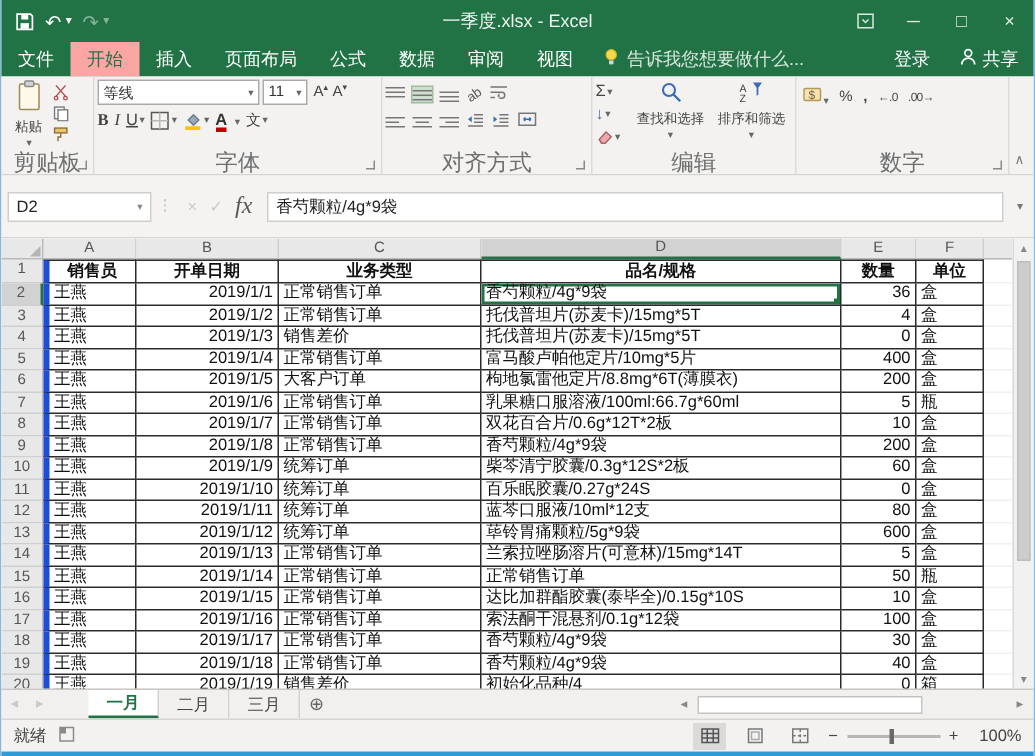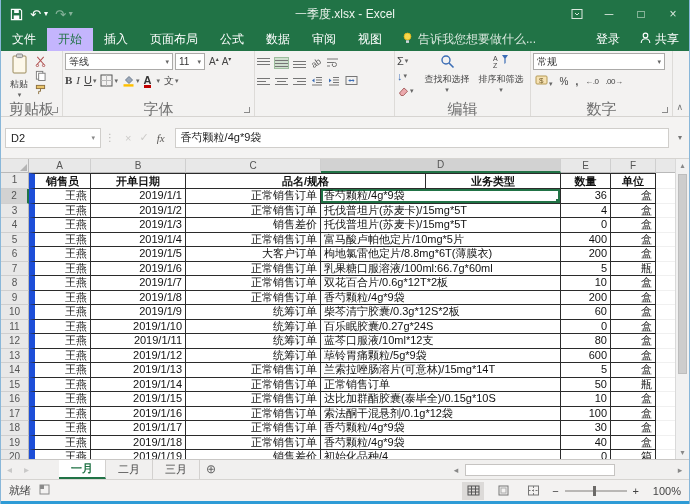--- a/index.html
+++ b/index.html
@@ -14,21 +14,21 @@
   .tb-btn { font-size:13px; line-height:1; color:#fff; display:inline-flex; align-items:center; }
   .dim { opacity:.45; }
   .qat .mini { font-size:8px; margin-left:-4px; }
   .title { flex:1; text-align:center; font-size:12px; color:#eef5ef; white-space:nowrap; }
   .winctl { display:flex; width:160px; justify-content:flex-end; align-items:center; height:100%; }
   .winctl .wbtn { width:32px; height:100%; display:flex; align-items:center; justify-content:center; font-size:12px; color:#dce9df; }
 
   
   .menubar { height:23px; background:#217346; display:flex; align-items:stretch; color:#fff; font-size:12px; flex:0 0 23px; }
   .mtab { padding:0 11px; display:flex; align-items:center; white-space:nowrap; }
-  .mtab.active { background:#c4b5fd; color:#217346; }
+  .mtab.active { background:#fca5a5; color:#217346; }
   .tellme { display:flex; align-items:center; gap:5px; padding:0 9px; color:#d8e7dd; white-space:nowrap; }
   .mb-spacer { flex:1; }
   .signin { display:flex; align-items:center; padding:0 10px; white-space:nowrap; }
   .share { display:flex; align-items:center; gap:4px; padding:0 10px; white-space:nowrap; }
 
   
   .ribbon { height:66px; background:#f3f2f1; border-bottom:1px solid #d6d4d1; display:flex; flex:0 0 66px; }
   .rgroup { border-right:1px solid #dddbd8; display:flex; flex-direction:column; padding:2px 2px 0 2px; }
   .rg-body { flex:1; }
   .rg-label { height:13px; font-size:15px; color:#6e6e6e; text-align:center; line-height:11px; position:relative; }
@@ -78,41 +78,41 @@
   .num-sm { font-size:8px; letter-spacing:-0.5px; }
   .ribbon-tail { flex:1; position:relative; }
   .collapse { position:absolute; right:6px; bottom:4px; font-size:9px; color:#777; }
 
   
   .formulabar { height:42px; background:#f4f3f2; display:flex; align-items:center; padding:0 2px 0 4px; gap:4px; flex:0 0 42px; border-bottom:1px solid #d6d4d1; }
   .namebox { width:96px; height:20px; background:#fff; border:1px solid #d0cecb; display:flex; align-items:center; font-size:11px; color:#222; padding:0 5px; justify-content:space-between; }
   .namebox .ar { font-size:7px; color:#888; }
   .fb-dots { color:#b9b7b4; font-size:10px; }
   .fb-btns { display:flex; align-items:center; gap:8px; padding:0 6px; font-size:11px; color:#9a9895; }
-  .fb-btns .fx { font-style:italic; font-family:"Liberation Serif","DejaVu Serif",serif; color:#5a5856; font-size:11px; }
+  .fb-btns .fx { font-style:italic; font-family:"Liberation Serif","DejaVu Serif",serif; color:#5a5856; font-size:16px; }
   .fb-input { flex:1; height:20px; background:#fff; border:1px solid #d0cecb; font-size:11px; color:#222; display:flex; align-items:center; padding:0 5px; white-space:nowrap; overflow:hidden; }
   .fb-expand { width:14px; text-align:center; font-size:8px; color:#777; }
 
   
   .grid { flex:0 0 300px; height:300px; display:flex; background:#fff; overflow:hidden; }
   .grid-main { width:676px; overflow:hidden; }
   .headrow { display:flex; height:14px; }
   .corner { width:28px; height:14px; background:#e8e8e8; border-right:1px solid #b9b9b9; border-bottom:1px solid #b9b9b9; position:relative; }
   .corner::after { content:""; position:absolute; right:1px; bottom:1px; border-left:7px solid transparent; border-bottom:7px solid #b4b4b4; }
   .col-letter { height:14px; background:#e8e8e8; border-right:1px solid #cfcfcf; border-bottom:1px solid #b9b9b9; font-size:10px; color:#555; text-align:center; line-height:13px; }
   .col-letter.sel { background:#d2d2d2; border-bottom:2px solid #217346; line-height:11px; }
   .col-letter.filler { flex:1; border-right:none; }
   .sheet-row { display:flex; height:14.5px; }
   .sheet-row.r1 { height:16px; }
   .row-num { width:28px; background:#e8e8e8; border-right:1px solid #b9b9b9; border-bottom:1px solid #cfcfcf; font-size:10px; color:#555; text-align:center; line-height:14px; flex:0 0 28px; }
   .row-num.sel { background:#d2d2d2; border-right:2px solid #217346; }
   .cell { border-right:1px solid #2b2b2b; border-bottom:1px solid #2b2b2b; font-size:11px; color:#111; padding:0 3px; white-space:nowrap; overflow:hidden; line-height:13.5px; flex:0 0 auto; position:relative; }
   .r1 .cell { border-top:1px solid #2b2b2b; font-weight:bold; text-align:center; line-height:14.5px; }
-  .cfirst { border-left:6px solid #1d4ed8; }
-  .a0,.a2,.a5 { text-align:right; } .a1,.a4 { text-align:right; } .a3 { text-align:left; }
+  .cfirst { border-left:4px solid #1d4ed8; }
+  .a0,.a2,.a5 { text-align:left; } .a1,.a4 { text-align:right; } .a3 { text-align:left; }
   .stub { flex:1 1 auto; border:none; border-bottom:1px solid #f0f0f0; }
   .active-cell { box-shadow:inset 0 0 0 2px #217346; }
   .active-cell::after { content:""; position:absolute; right:0; bottom:0; width:4px; height:4px; background:#217346; }
   .v-scroll { width:14px; background:#f1f1f1; border-left:1px solid #d9d9d9; display:flex; flex-direction:column; align-items:center; }
   .vs-arrow { height:13px; font-size:8px; color:#888; line-height:13px; }
   .vs-track { flex:1; width:100%; position:relative; }
   .vs-thumb { position:absolute; top:2px; left:2px; right:2px; height:200px; background:#cdcdcd; border:1px solid #bdbdbd; }
 
   
   .tabbar { height:20px; background:#f1f0ef; border-top:1px solid #c9c7c5; display:flex; align-items:stretch; font-size:11px; flex:0 0 20px; }
@@ -335,20 +335,21 @@
           <span><svg width="12" height="10" viewBox="0 0 12 10">
                 <path d="M5 1.5h6M5 4h6M5 6.5h6M1 9h10" stroke="#767676"></path>
                 <path d="M1 2.5v4l2.5-2z" fill="#3b6db5"></path>
               </svg></span>
           <span><svg width="13" height="11" viewBox="0 0 13 11">
                 <rect x="1" y="1.5" width="11" height="8" fill="none" stroke="#767676"></rect>
                 <path d="M4 5.5h5M4 5.5l1.2-1.2M4 5.5l1.2 1.2M9 5.5l-1.2-1.2M9 5.5l-1.2 1.2" stroke="#3b6db5" fill="none"></path>
               </svg></span>
         </div>
       </div>
+      <div class="rg-label"><span>对齐方式</span><span class="launcher"></span></div>
     </div>
 
     <div class="rgroup g-edit">
       <div class="rg-body">
         <div class="edit-mini">
           <span>
               <span>Σ</span>
               <span class="mini-ar">▾</span>
             </span>
           <span>
@@ -380,24 +381,20 @@
             <span class="bl">排序和筛选</span>
             <span class="ar">▾</span>
           </div>
         </div>
       </div>
       <div class="rg-label"><span>编辑</span></div>
     </div>
 
     <div class="rgroup g-num">
       <div class="rg-body">
-        <span class="combo" style="width:132px">
-            <span>常规</span>
-            <span class="ar">▾</span>
-          </span>
         <div class="num-r2">
           <span><svg width="13" height="12" viewBox="0 0 13 12">
                 <rect x="1" y="2" width="11" height="8" rx="1" fill="#f6e2b3" stroke="#b59a55"></rect>
                 <text x="4" y="9" font-size="8" fill="#7a6330">$</text>
               </svg><span class="mini-ar">▾</span></span>
           <span>%</span>
           <span style="font-weight:bold">,</span>
           <span class="num-sm">←.0</span>
           <span class="num-sm">.00→</span>
         </div>
@@ -435,22 +432,22 @@
           <div class="col-letter sel" style="width: 240px;">D</div>
           <div class="col-letter" style="width: 50px;">E</div>
           <div class="col-letter" style="width: 45px;">F</div>
           <div class="col-letter filler"></div>
         </div>
       <div>
           <div class="sheet-row r1">
             <div class="row-num">1</div>
             <div class="cell a0 cfirst" style="width: 62px;">销售员</div>
             <div class="cell a1" style="width: 95px;">开单日期</div>
+            <div class="cell a2" style="width: 135px;">业务类型</div>
             <div class="cell a3" style="width: 240px;">品名/规格</div>
-            <div class="cell a2" style="width: 135px;">业务类型</div>
             <div class="cell a4" style="width: 50px;">数量</div>
             <div class="cell a5" style="width: 45px;">单位</div>
             <div class="stub"></div>
           </div>
           <div class="sheet-row">
             <div class="row-num sel">2</div>
             <div class="cell a0 cfirst" style="width: 62px;">王燕</div>
             <div class="cell a1" style="width: 95px;">2019/1/1</div>
             <div class="cell a2" style="width: 135px;">正常销售订单</div>
             <div class="cell a3 active-cell" style="width: 240px;">香芍颗粒/4g*9袋</div>

